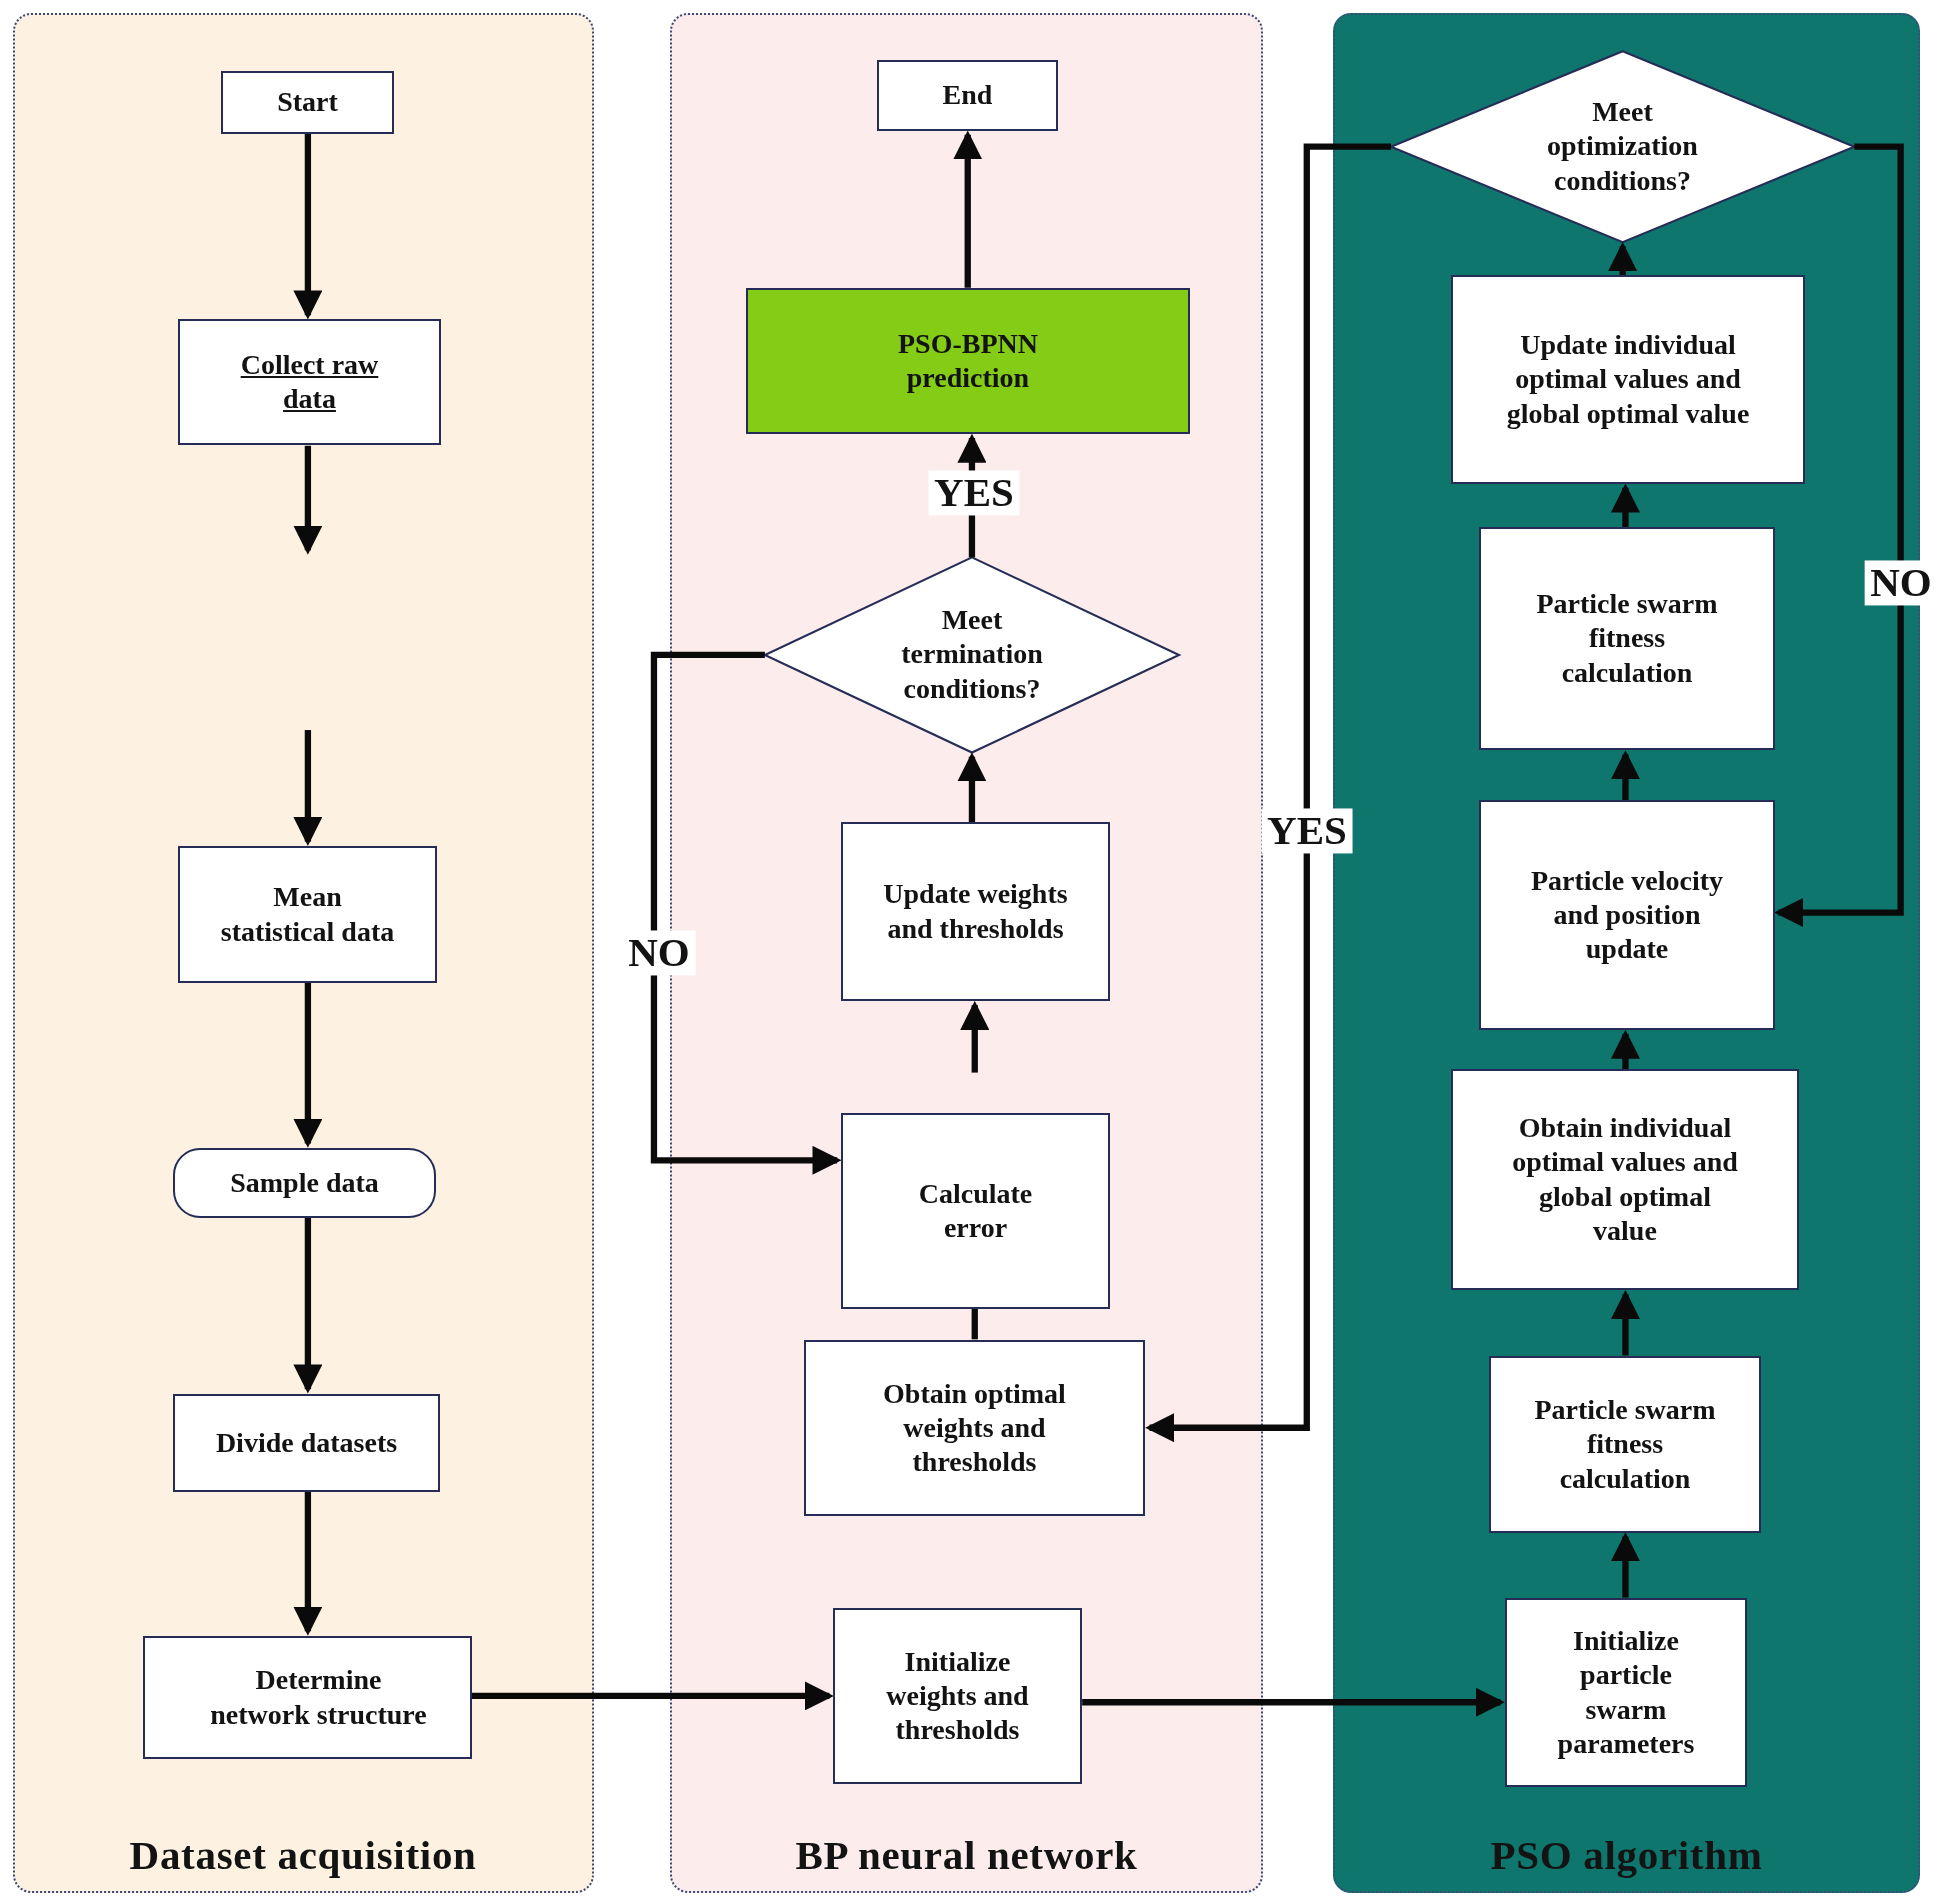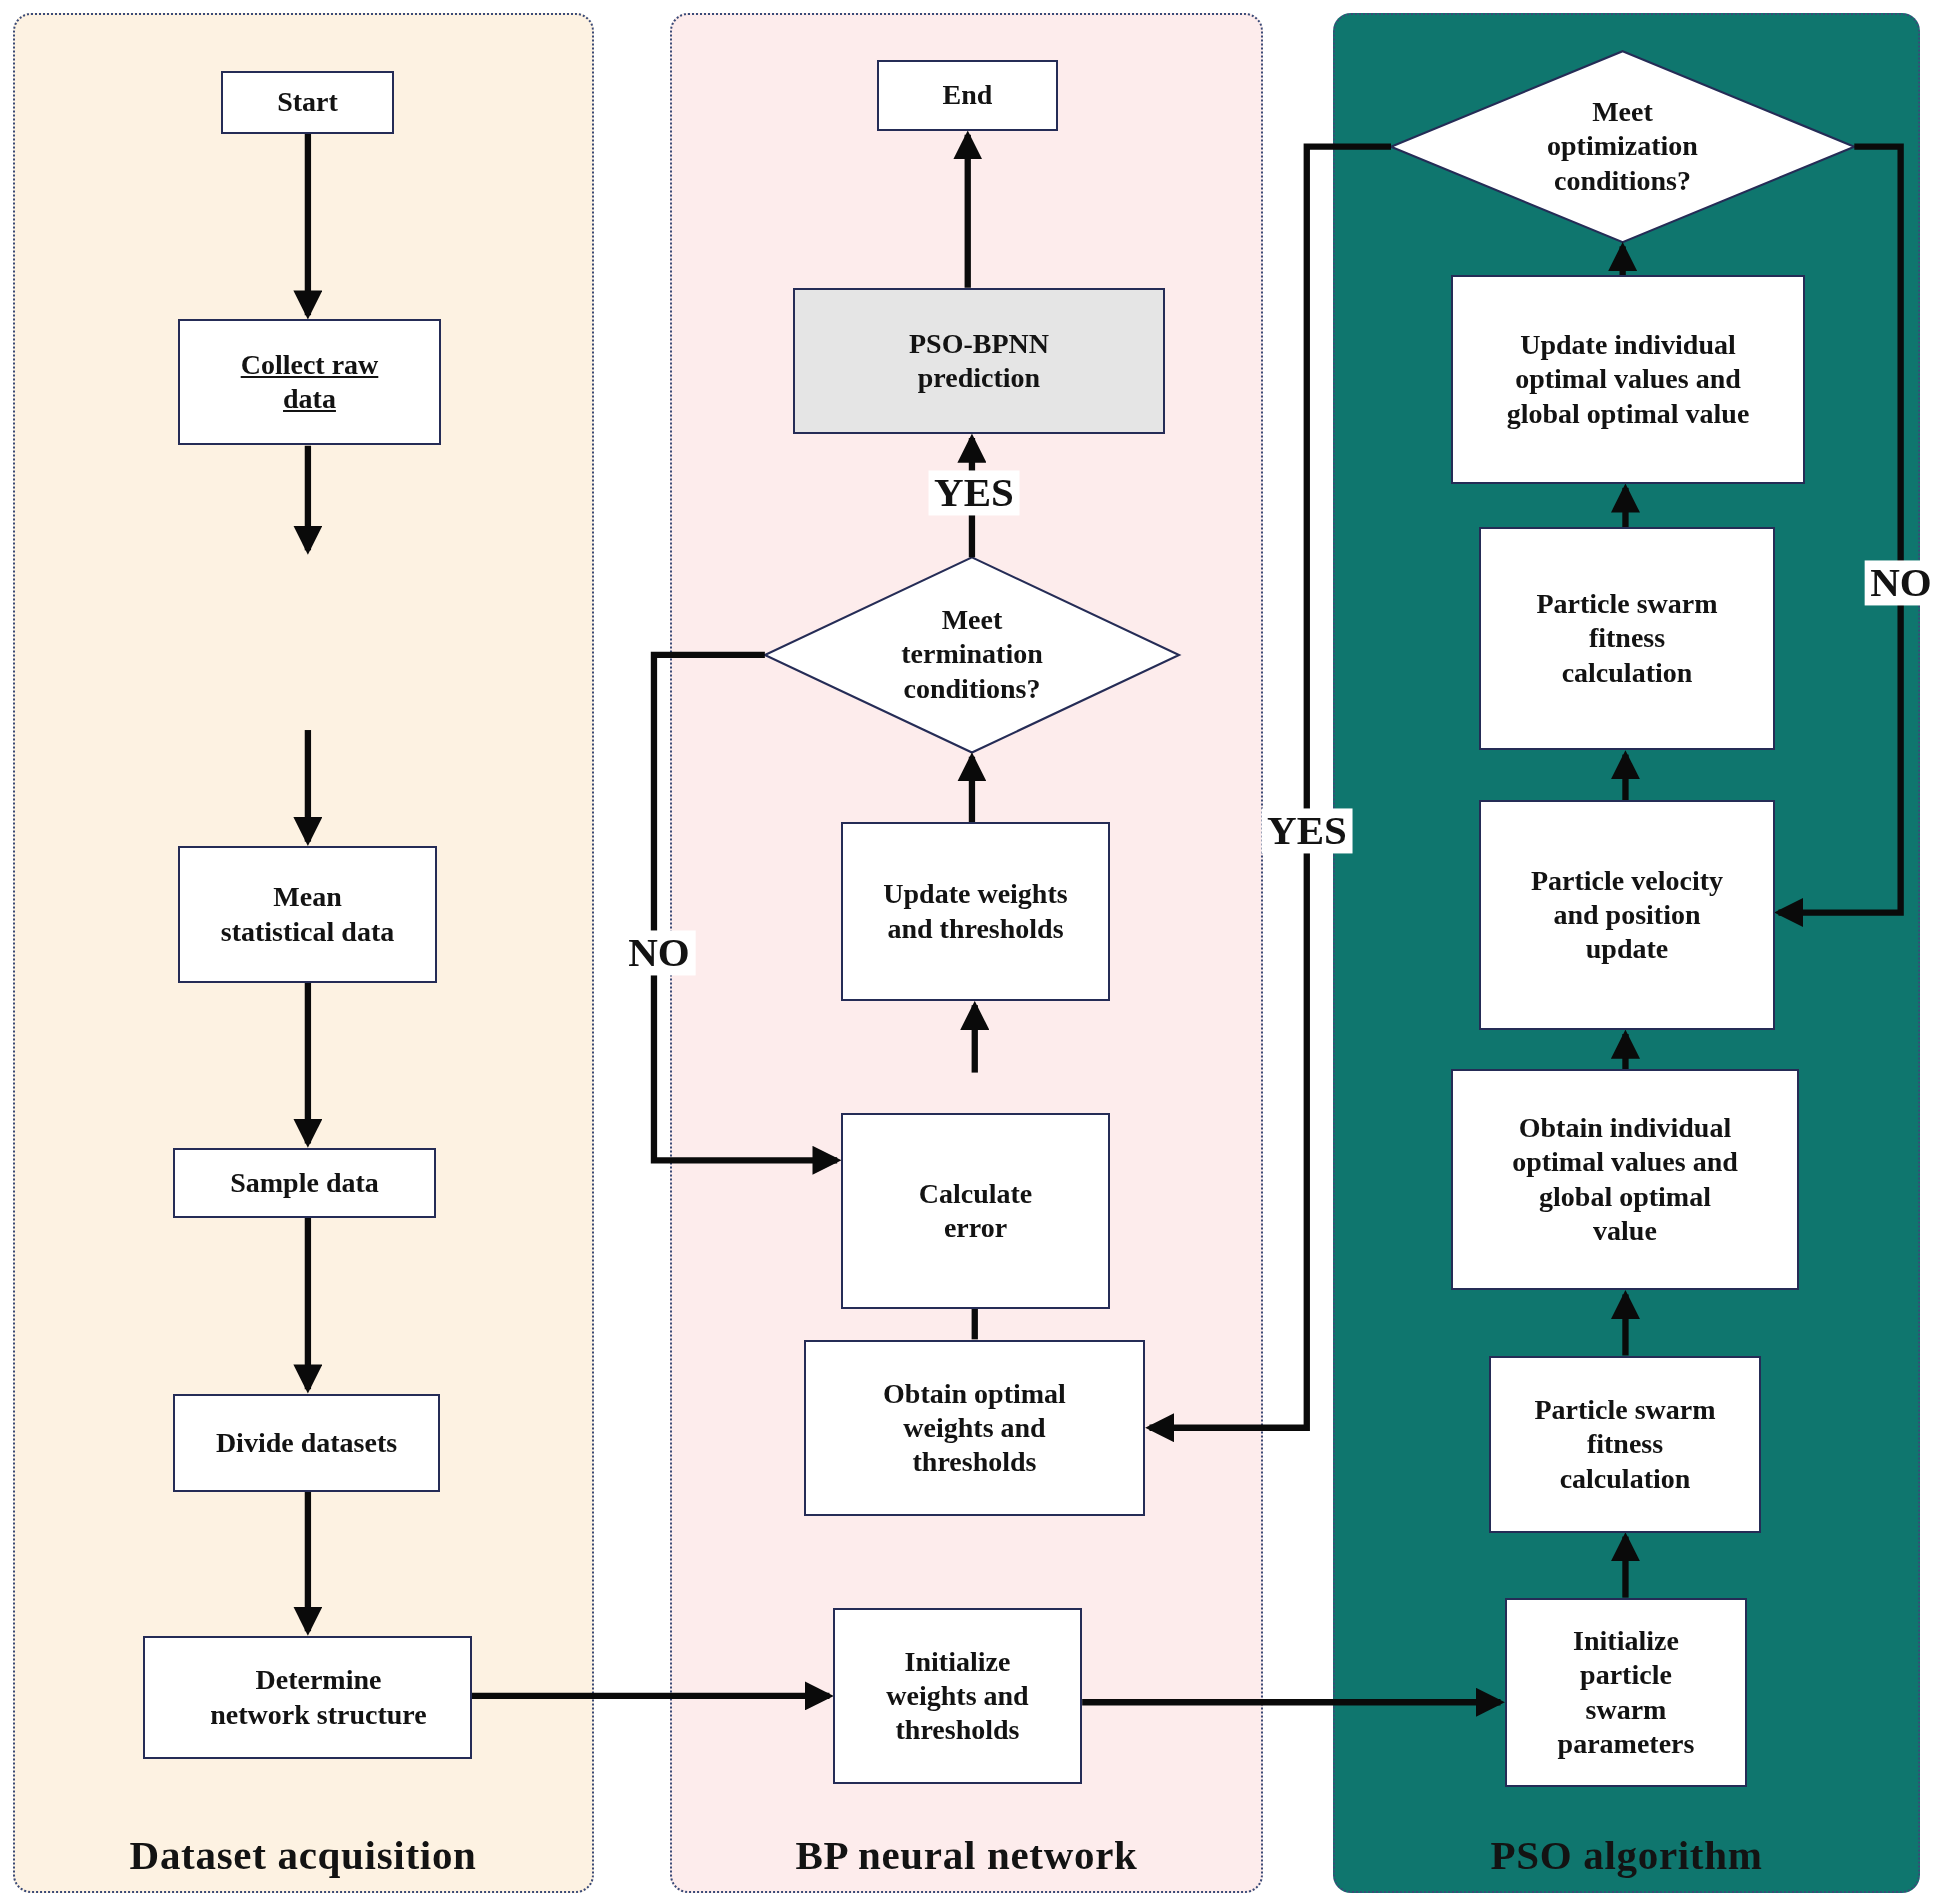--- a/index.html
+++ b/index.html
@@ -98,26 +98,26 @@
       <polyline points="2315,1140 2315,1075" fill="none" stroke="#0a0a0a" stroke-width="9" stroke-linejoin="miter" marker-end="url(#arrowhead)"></polyline>
       <polyline points="2315,751 2315,695" fill="none" stroke="#0a0a0a" stroke-width="9" stroke-linejoin="miter" marker-end="url(#arrowhead)"></polyline>
       <polyline points="2311,392 2311,351" fill="none" stroke="#0a0a0a" stroke-width="9" stroke-linejoin="miter" marker-end="url(#arrowhead)"></polyline>
       <polyline points="2641,209 2707,209 2707,1300 2533,1300" fill="none" stroke="#0a0a0a" stroke-width="9" stroke-linejoin="miter" marker-end="url(#arrowhead)"></polyline>
     </svg>
     <div class="node" style="left: 221px; top: 71px; width: 173px; height: 63px; border-color: rgb(37, 44, 86); background: rgb(255, 255, 255);">Start</div>
     <div class="node" style="left: 178px; top: 319px; width: 263px; height: 126px; border-color: rgb(37, 44, 86); background: rgb(255, 255, 255); text-decoration: underline;">Collect raw
 data</div>
     <div class="node" style="left: 178px; top: 846px; width: 259px; height: 137px; border-color: rgb(37, 44, 86); background: rgb(255, 255, 255);">Mean
 statistical data</div>
-    <div class="node" style="left: 173px; top: 1148px; width: 263px; height: 70px; border-color: rgb(37, 44, 86); background: rgb(255, 255, 255);">Sample data</div>
+    <div class="node" style="left: 173px; top: 1148px; width: 263px; height: 70px; border-color: rgb(37, 44, 86); background: rgb(255, 255, 255); border-radius: 27px;">Sample data</div>
     <div class="node" style="left: 173px; top: 1394px; width: 267px; height: 98px; border-color: rgb(37, 44, 86); background: rgb(255, 255, 255);">Divide datasets</div>
     <div class="node" style="left: 143px; top: 1636px; width: 329px; height: 123px; border-color: rgb(37, 44, 86); background: rgb(255, 255, 255); padding-left: 22px;">Determine
 network structure</div>
     <div class="node" style="left: 877px; top: 60px; width: 181px; height: 71px; border-color: rgb(37, 44, 86); background: rgb(255, 255, 255);">End</div>
-    <div class="node" style="left: 793px; top: 288px; width: 372px; height: 146px; border-color: rgb(37, 44, 86); background: #e5e5e5;">PSO-BPNN
+    <div class="node" style="left: 746px; top: 288px; width: 444px; height: 146px; border-color: rgb(37, 44, 86); background: #84cc16;">PSO-BPNN
 prediction</div>
     <div class="node diamond" style="left: 765px; top: 557px; width: 414px; height: 195px;">Meet
 termination
 conditions?</div>
     <div class="node" style="left: 841px; top: 822px; width: 269px; height: 179px; border-color: rgb(37, 44, 86); background: rgb(255, 255, 255);">Update weights
 and thresholds</div>
     <div class="node" style="left: 841px; top: 1073px; width: 269px; height: 196px; border-color: rgb(37, 44, 86); background: rgb(255, 255, 255); margin-top: 40px;">Calculate
 error</div>
     <div class="node" style="left: 804px; top: 1340px; width: 341px; height: 176px; border-color: rgb(37, 44, 86); background: rgb(255, 255, 255);">Obtain optimal
 weights and

